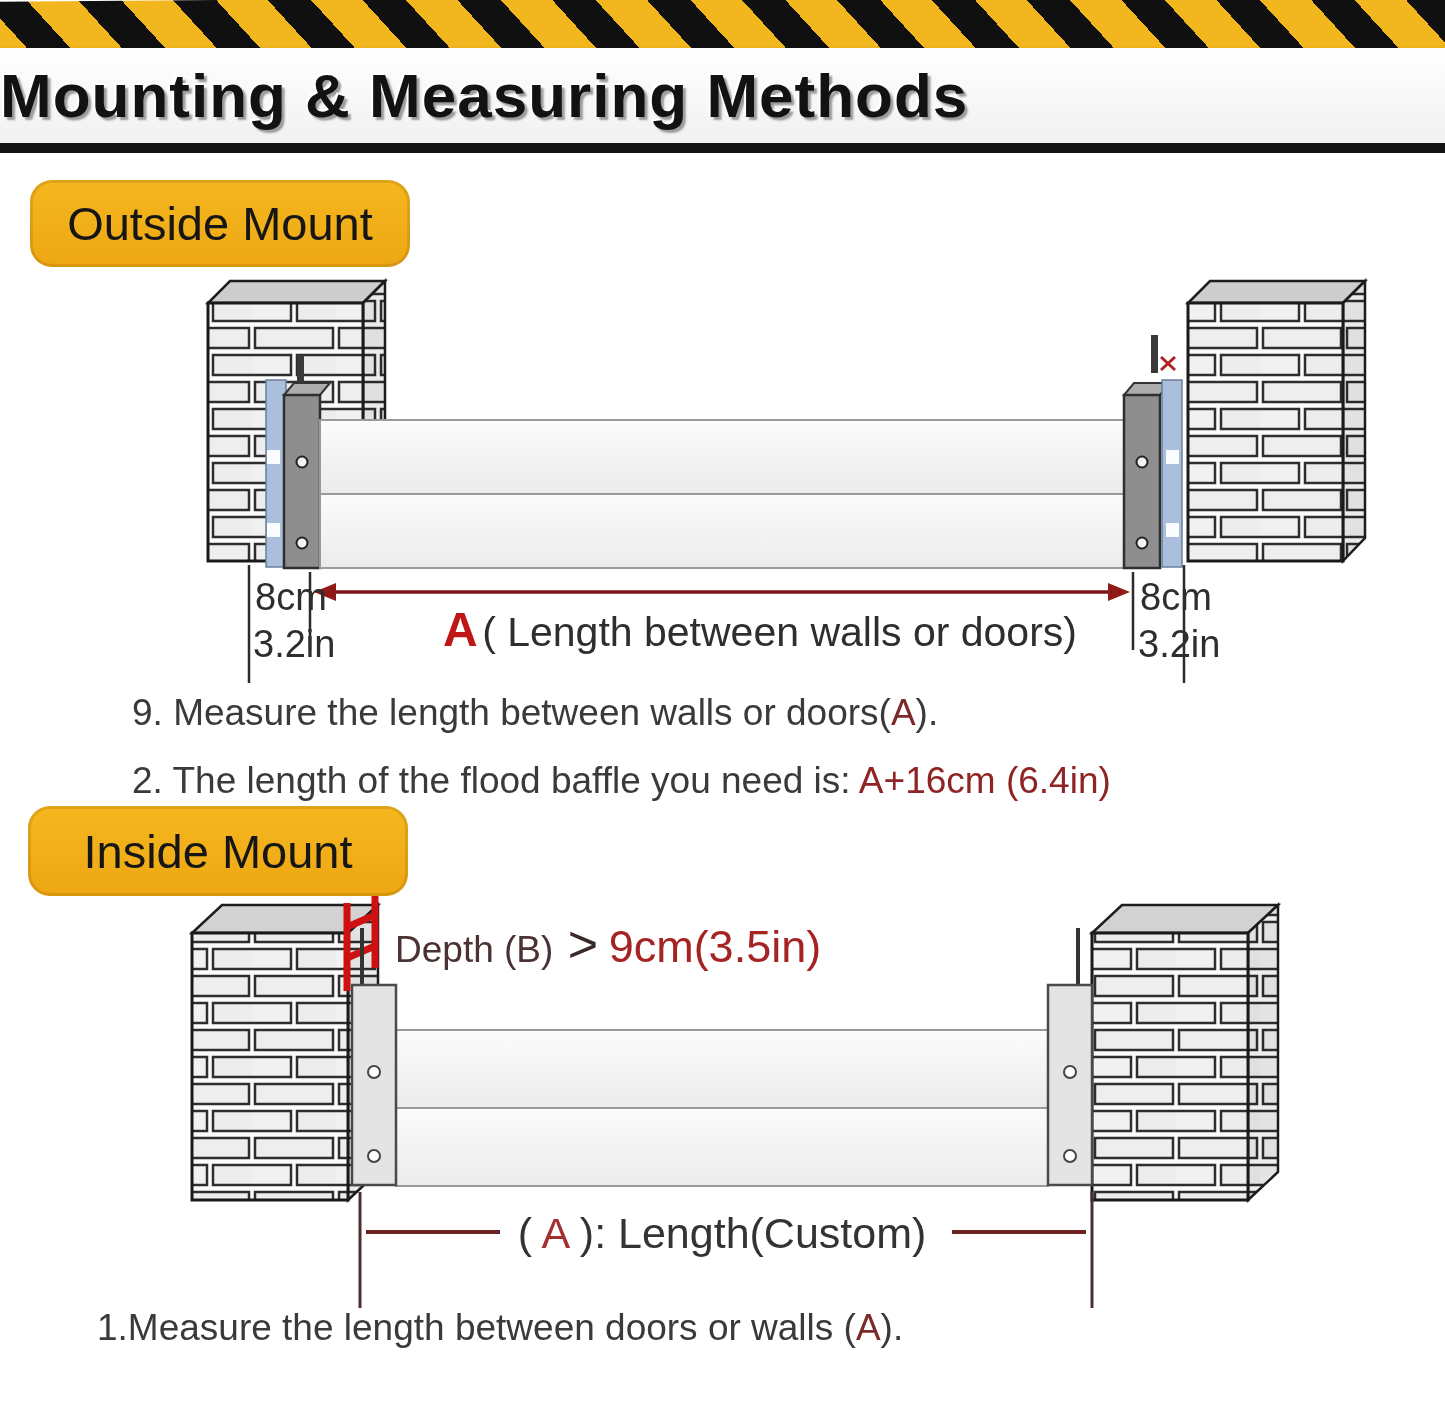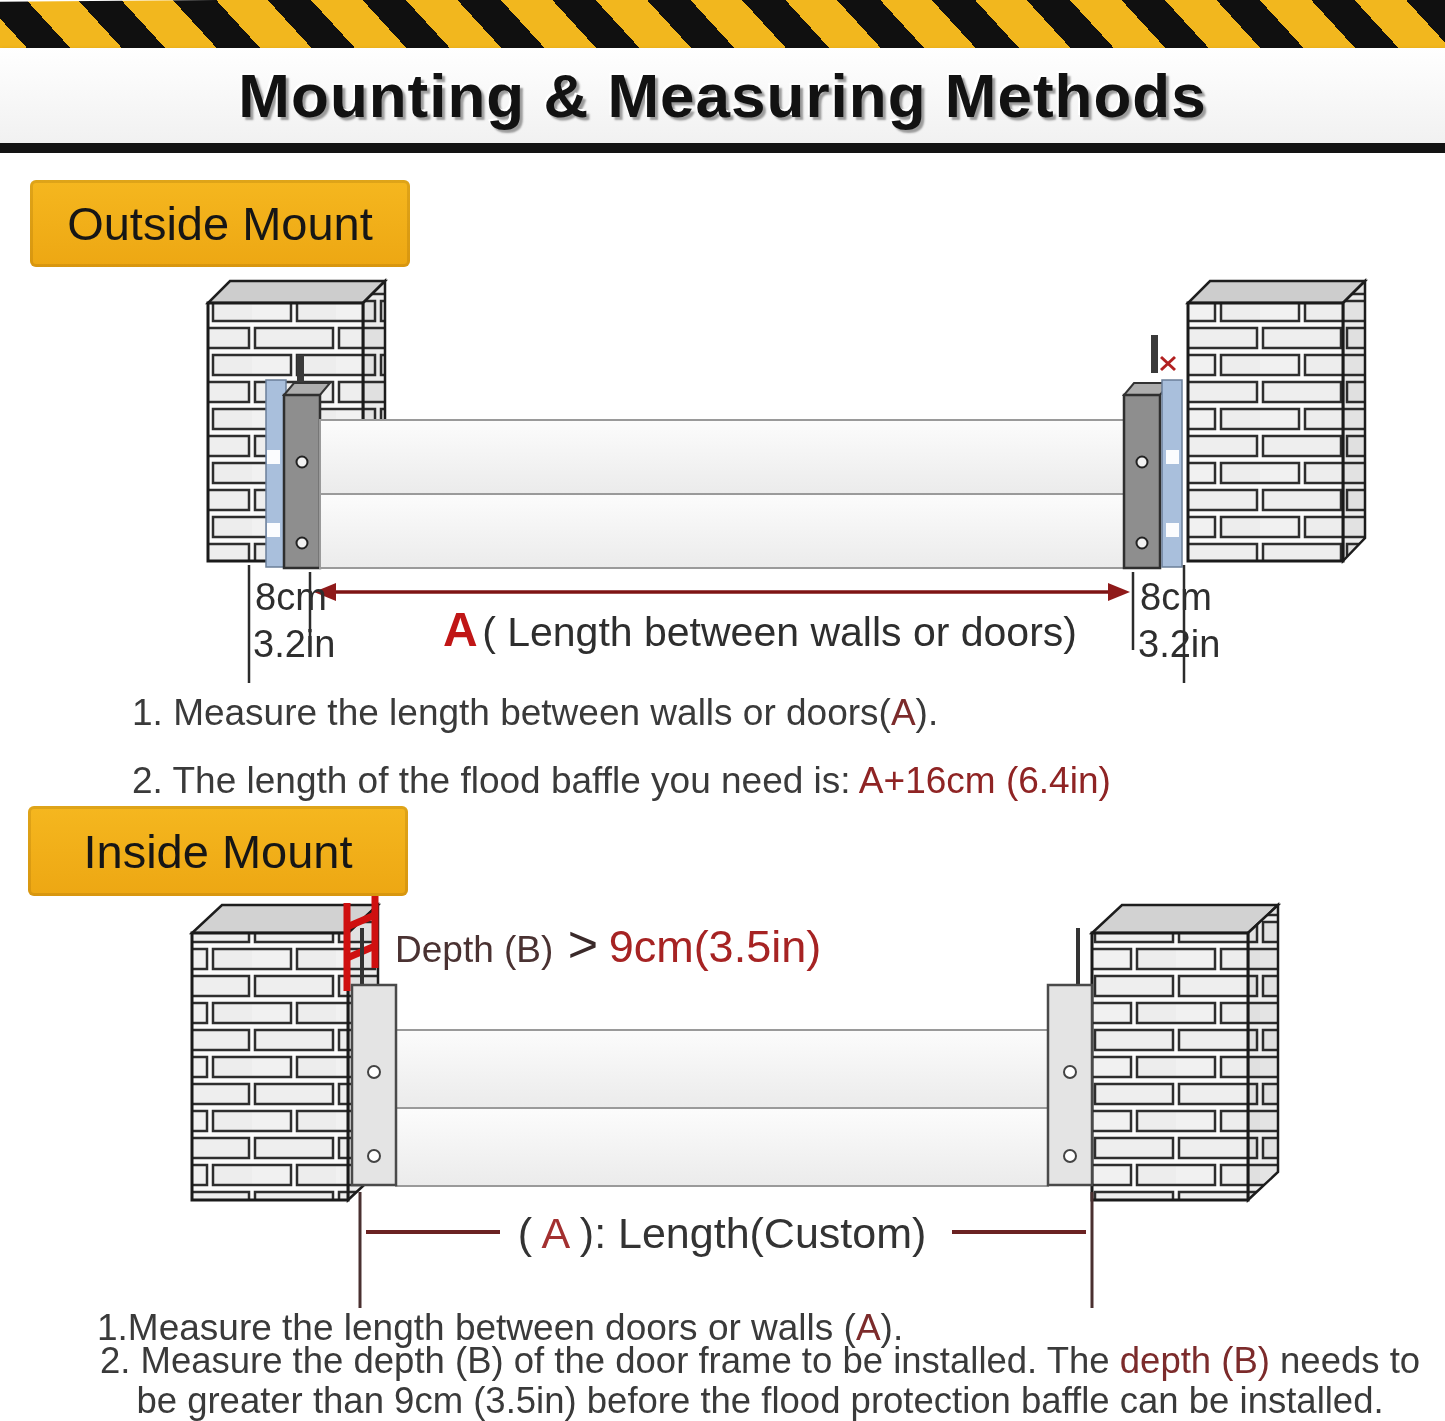--- a/index.html
+++ b/index.html
@@ -11,33 +11,33 @@
   .tape{
     position:absolute;top:-4px;left:-14px;width:1480px;height:58px;
     transform:rotate(-0.45deg);
     background:repeating-linear-gradient(48deg,#f2b71e 0 38px,#101010 38px 70px);
     z-index:1;
   }
   .titlebar{
     position:absolute;top:48px;left:0;width:100%;height:95px;z-index:2;
     background:linear-gradient(#ffffff,#f1f1f1);
     box-shadow:0 3px 5px rgba(0,0,0,.35);
-    display:flex;align-items:center;justify-content:center;
+    display:flex;align-items:center;justify-content:flex-start;
   }
   .title{
     font-size:62px;font-weight:bold;letter-spacing:1px;color:#121212;
     text-shadow:-2px -2px 0 #ffffff,3px 3px 2px #9b9b9b;
     white-space:nowrap;
   }
   .divider{position:absolute;top:143px;left:0;width:100%;height:10px;background:#131313;z-index:2;}
   
   .badge{
     position:absolute;width:380px;display:flex;align-items:center;justify-content:center;
     background:linear-gradient(#f5b71f,#eda713);
-    border-radius:6px;box-shadow:inset 0 0 0 3px rgba(120,80,0,.18);
+    border-radius:22px;box-shadow:inset 0 0 0 3px rgba(120,80,0,.18);
     font-size:47px;color:#161616;z-index:3;
   }
   .badge.outside{left:30px;top:180px;height:87px;}
   .badge.inside{left:28px;top:806px;height:90px;text-align:center;}
   
   svg{position:absolute;left:0;font-family:"Liberation Sans",sans-serif;}
   svg.outside{top:260px;width:1445px;height:430px;}
   svg.inside{top:880px;width:1445px;height:440px;}
   
   .steps-outside{position:absolute;left:132px;top:694px;font-size:37px;line-height:1.0;color:#3a3a3a;}
@@ -150,21 +150,21 @@
     <text x="1140" y="610" font-size="38" fill="#2e2e2e">8cm</text>
     <text x="1138" y="657" font-size="38" fill="#2e2e2e">3.2in</text>
 
     <text x="760" y="646" text-anchor="middle">
       <tspan font-size="48" font-weight="bold" fill="#c01616">A</tspan>
       <tspan font-size="41" fill="#2e2e2e">( Length between walls or doors)</tspan>
     </text>
   </svg>
 
   <div class="steps-outside">
-    <div class="line1"><span>1. Measure the length between walls or doors(</span><span class="em-dark-red">A</span><span>).</span></div>
+    <div class="line1"><span>9. Measure the length between walls or doors(</span><span class="em-dark-red">A</span><span>).</span></div>
     <div class="line2"><span>2. The length of the flood baffle you need is: </span><span class="em-red">A+16cm (6.4in)</span></div>
   </div>
 
   <svg class="inside" viewBox="0 880 1445 440">
     <defs>
       <pattern id="brickI" width="84" height="54" patternUnits="userSpaceOnUse">
         <rect width="84" height="54" fill="#fbfbfb"></rect>
         <rect x="3" y="4" width="78" height="20" fill="#eeeeee" stroke="#2e2e2e" stroke-width="2.5"></rect>
         <rect x="-39" y="31" width="78" height="20" fill="#f1f1f1" stroke="#2e2e2e" stroke-width="2.5"></rect>
         <rect x="45" y="31" width="78" height="20" fill="#ededed" stroke="#2e2e2e" stroke-width="2.5"></rect>
@@ -227,15 +227,14 @@
       <line x1="952" y1="1232" x2="1086" y2="1232" stroke="#6b2222" stroke-width="4"></line>
     </g>
     <text x="722" y="1248" text-anchor="middle" font-size="43">
       <tspan fill="#333333">(</tspan>
       <tspan fill="#a33030">A</tspan>
       <tspan fill="#333333">): Length(Custom)</tspan>
     </text>
   </svg>
 
   <div class="steps-inside-1"><span>1.Measure the length between doors or walls (</span><span class="em-dark-red">A</span><span>).</span></div>
-  <div class="steps-inside-2"><span>2. Measure the depth (B) of the door frame to be installed. The </span><span class="em-dark-red">depth (B)</span><span> needs to be greater than 9cm (3.5in) before the flood protection baffle can be installed.</span></div>
 
 </div>
 
 </body></html>

